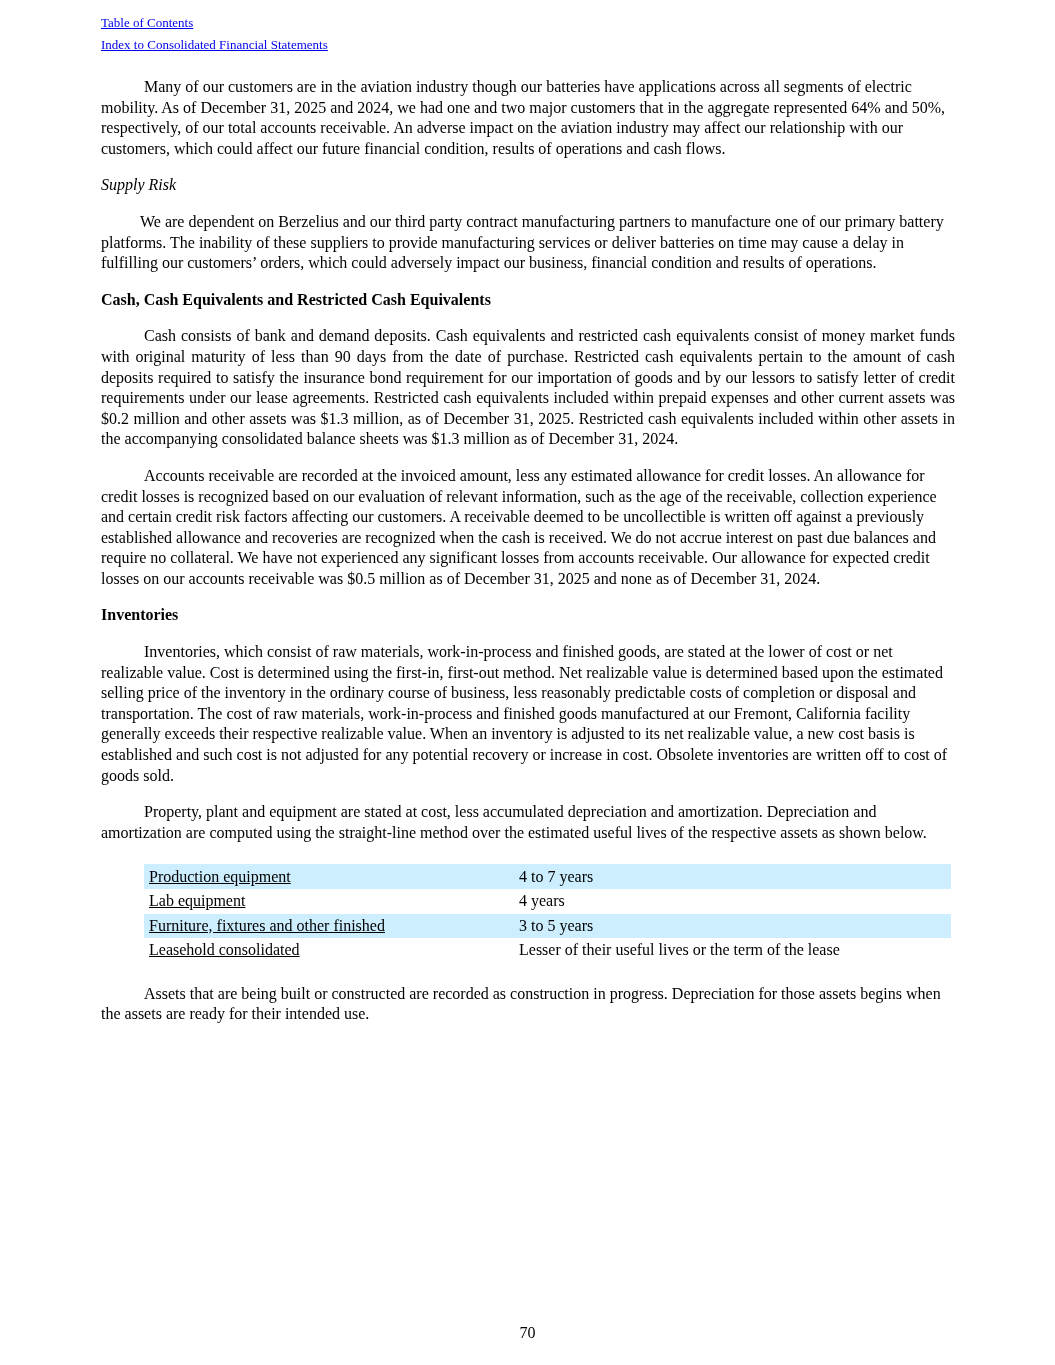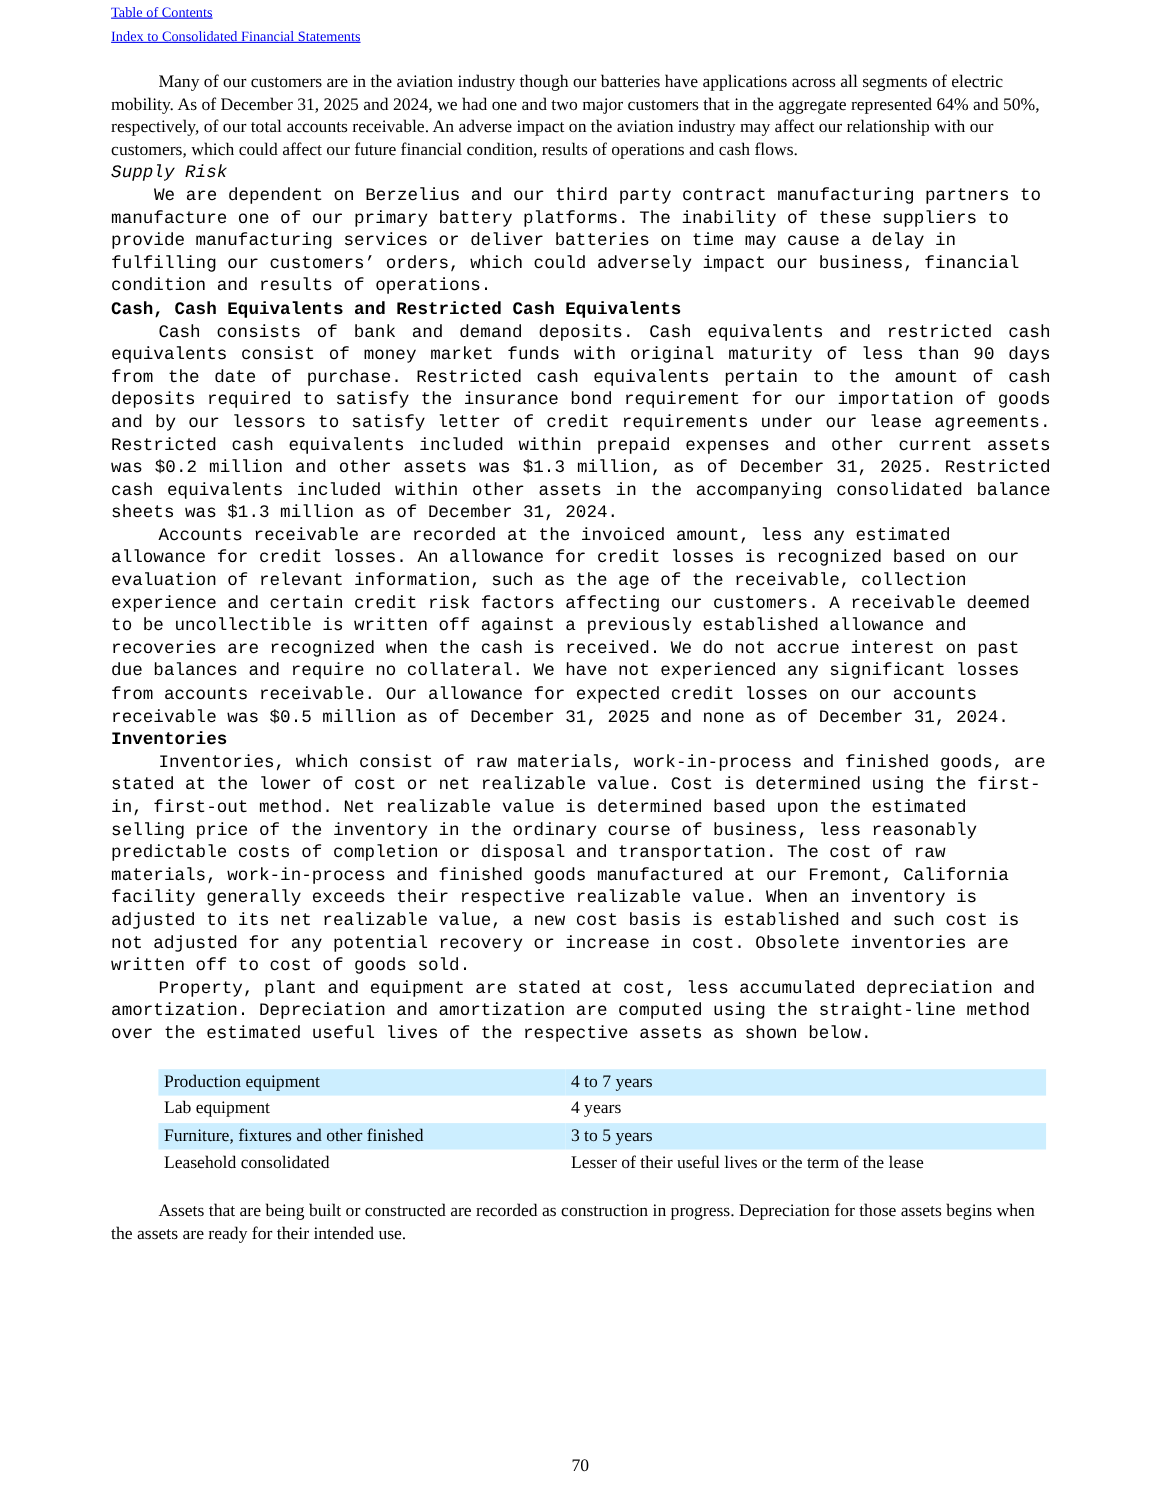--- a/index.html
+++ b/index.html
@@ -15,21 +15,21 @@
       color: #000000;
       overflow: hidden;
     }
     .page {
       position: absolute;
       left: 101px;
       top: 0;
       width: 854px;
     }
     .nav-links {
-      padding-top: 0;
+      padding-top: 12px;
       font-size: 13px;
       line-height: 22px;
     }
     .nav-links a {
       display: block;
       color: #0000ee;
       text-decoration: underline;
       cursor: pointer;
       width: max-content;
     }
@@ -47,40 +47,41 @@
     .para.indent-small {
       text-indent: 39px;
     }
     .heading {
       font-weight: bold;
     }
     .subheading {
       font-style: italic;
     }
     .gap-first { margin-top: 21px; }
-    .gap { margin-top: 0; font-family: Liberation Mono, monospace; }
+    .gap { margin-top: 16px; }
     .gap-table { margin-top: 21px; }
 
     table.lives {
       margin-left: 43px;
       width: 807px;
       border-collapse: collapse;
       font-size: 16px;
     }
     table.lives td {
       padding: 0 5px;
       height: 24.6px;
       line-height: 20px;
       vertical-align: middle;
     }
     table.lives tr.shaded td {
       background: #cceeff;
     }
     table.lives td.asset {
       width: 360px;
+      text-decoration: underline;
     }
     table.lives td.life {
     }
     .page-number {
       position: absolute;
       left: 0;
       width: 1055px;
       top: 1323px;
       text-align: center;
       font-size: 16px;

